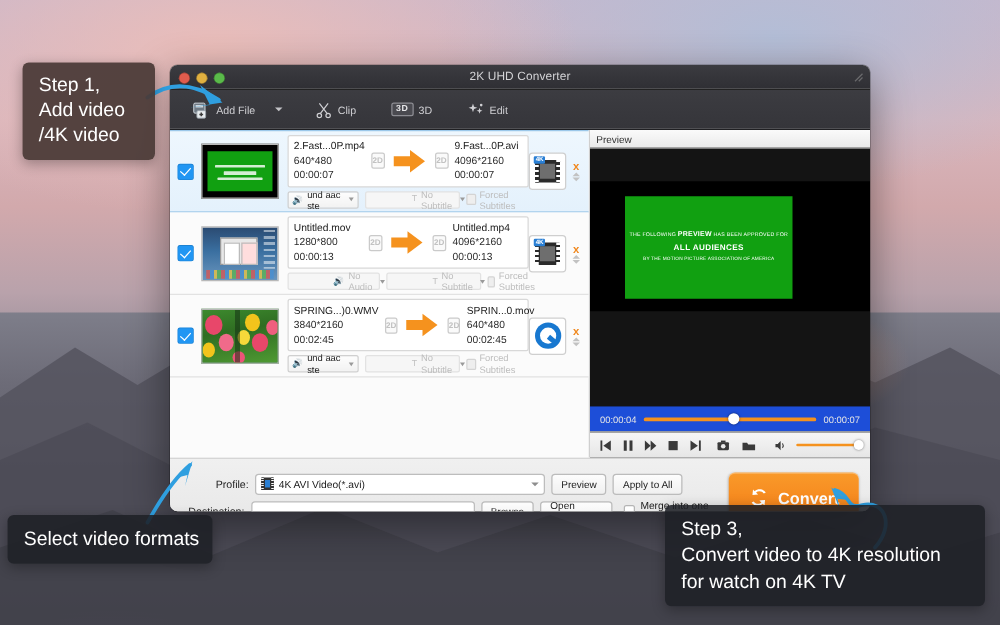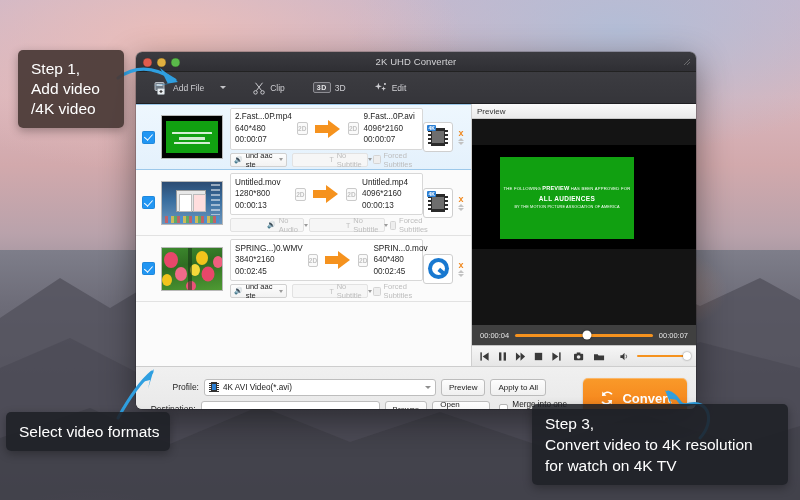--- a/index.html
+++ b/index.html
@@ -261,21 +261,21 @@
   .pv-line {
     position: absolute; left: 50%; transform: translateX(-50%);
     color: #fff; white-space: nowrap; text-align: center;
   }
   .pv-l1 { top: 28px; font-size: 4.2px; letter-spacing: .2px; }
   .pv-l1 b { font-size: 5.6px; }
   .pv-l2 { top: 38px; font-size: 6.5px; font-weight: bold; letter-spacing: .3px; }
   .pv-l3 { top: 48px; font-size: 3.8px; letter-spacing: .15px; }
   .pv-scrub {
     height: 20px; display: flex; align-items: center; gap: 6px;
-    padding: 0 8px; background: #404040;
+    padding: 0 8px; background: #1d4ed8;
   }
   .tc { font-size: 7.5px; color: #e6e6e6; }
   .track {
     flex: 1 1 auto; height: 3px; background: #f5921e; border-radius: 2px; position: relative;
   }
   .knob {
     position: absolute; left: 52%; top: 50%; transform: translate(-50%,-50%);
     width: 9px; height: 9px; border-radius: 50%; background: #fff;
     box-shadow: 0 0 2px rgba(0,0,0,.6);
   }

